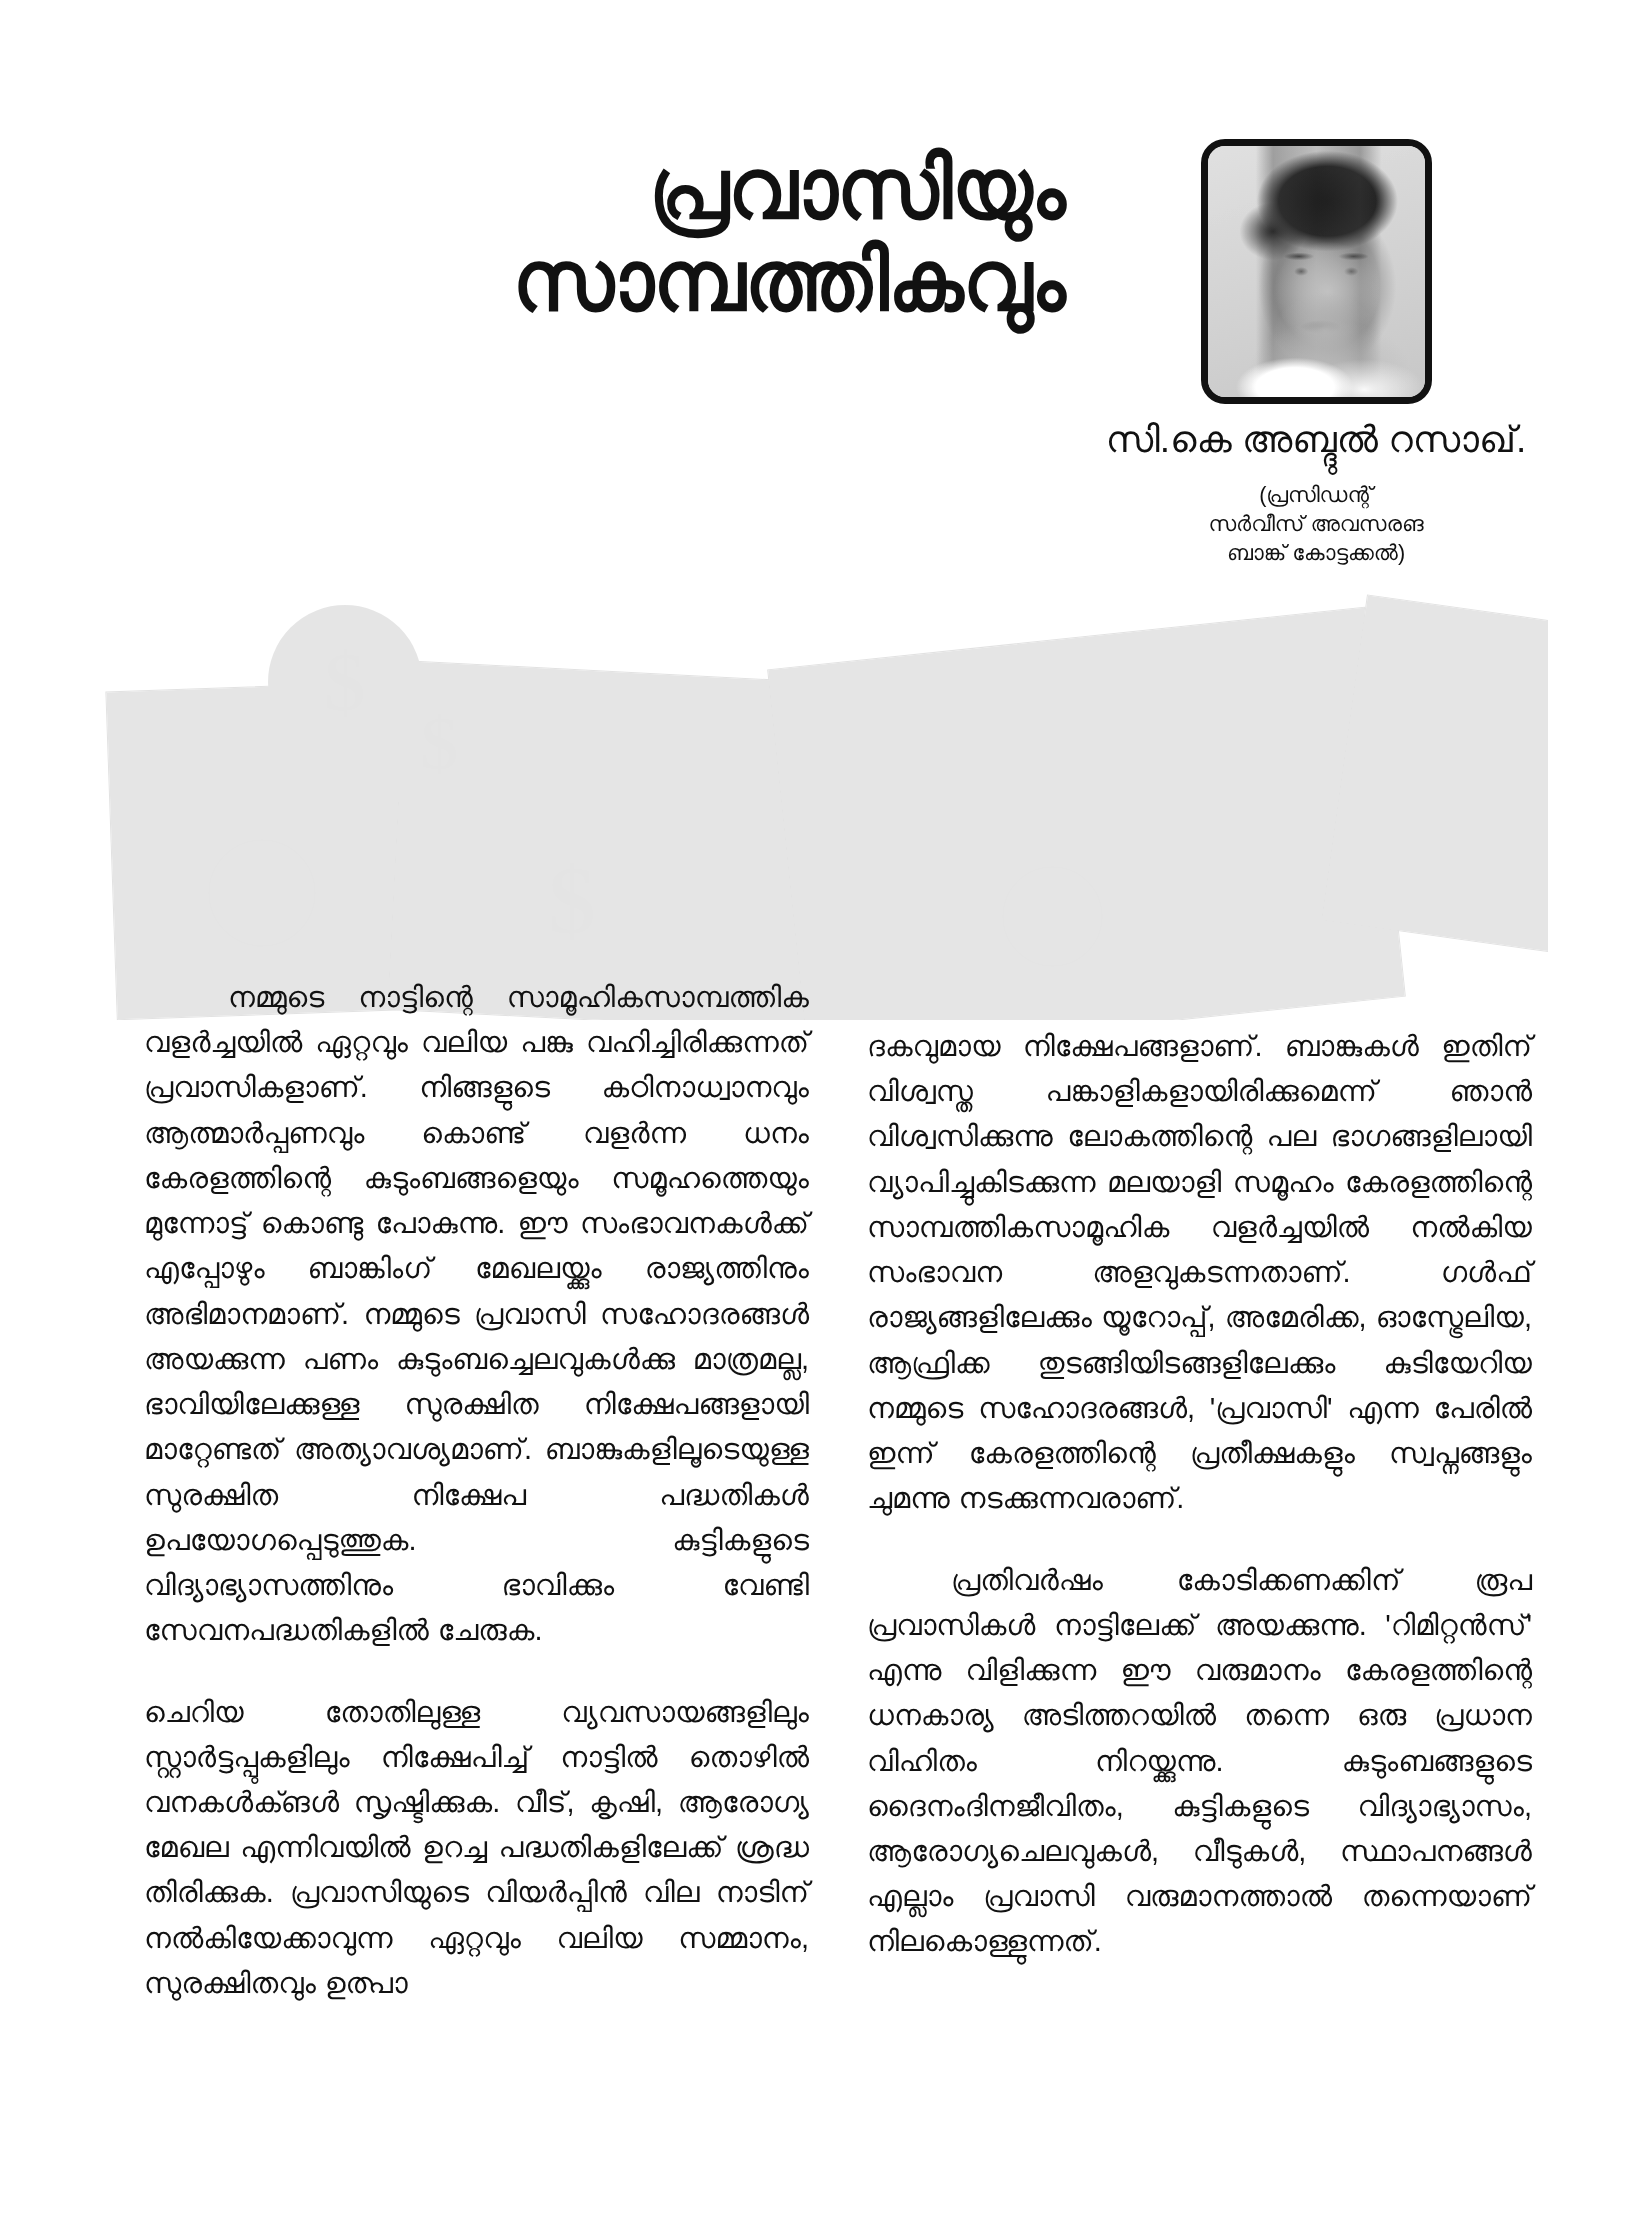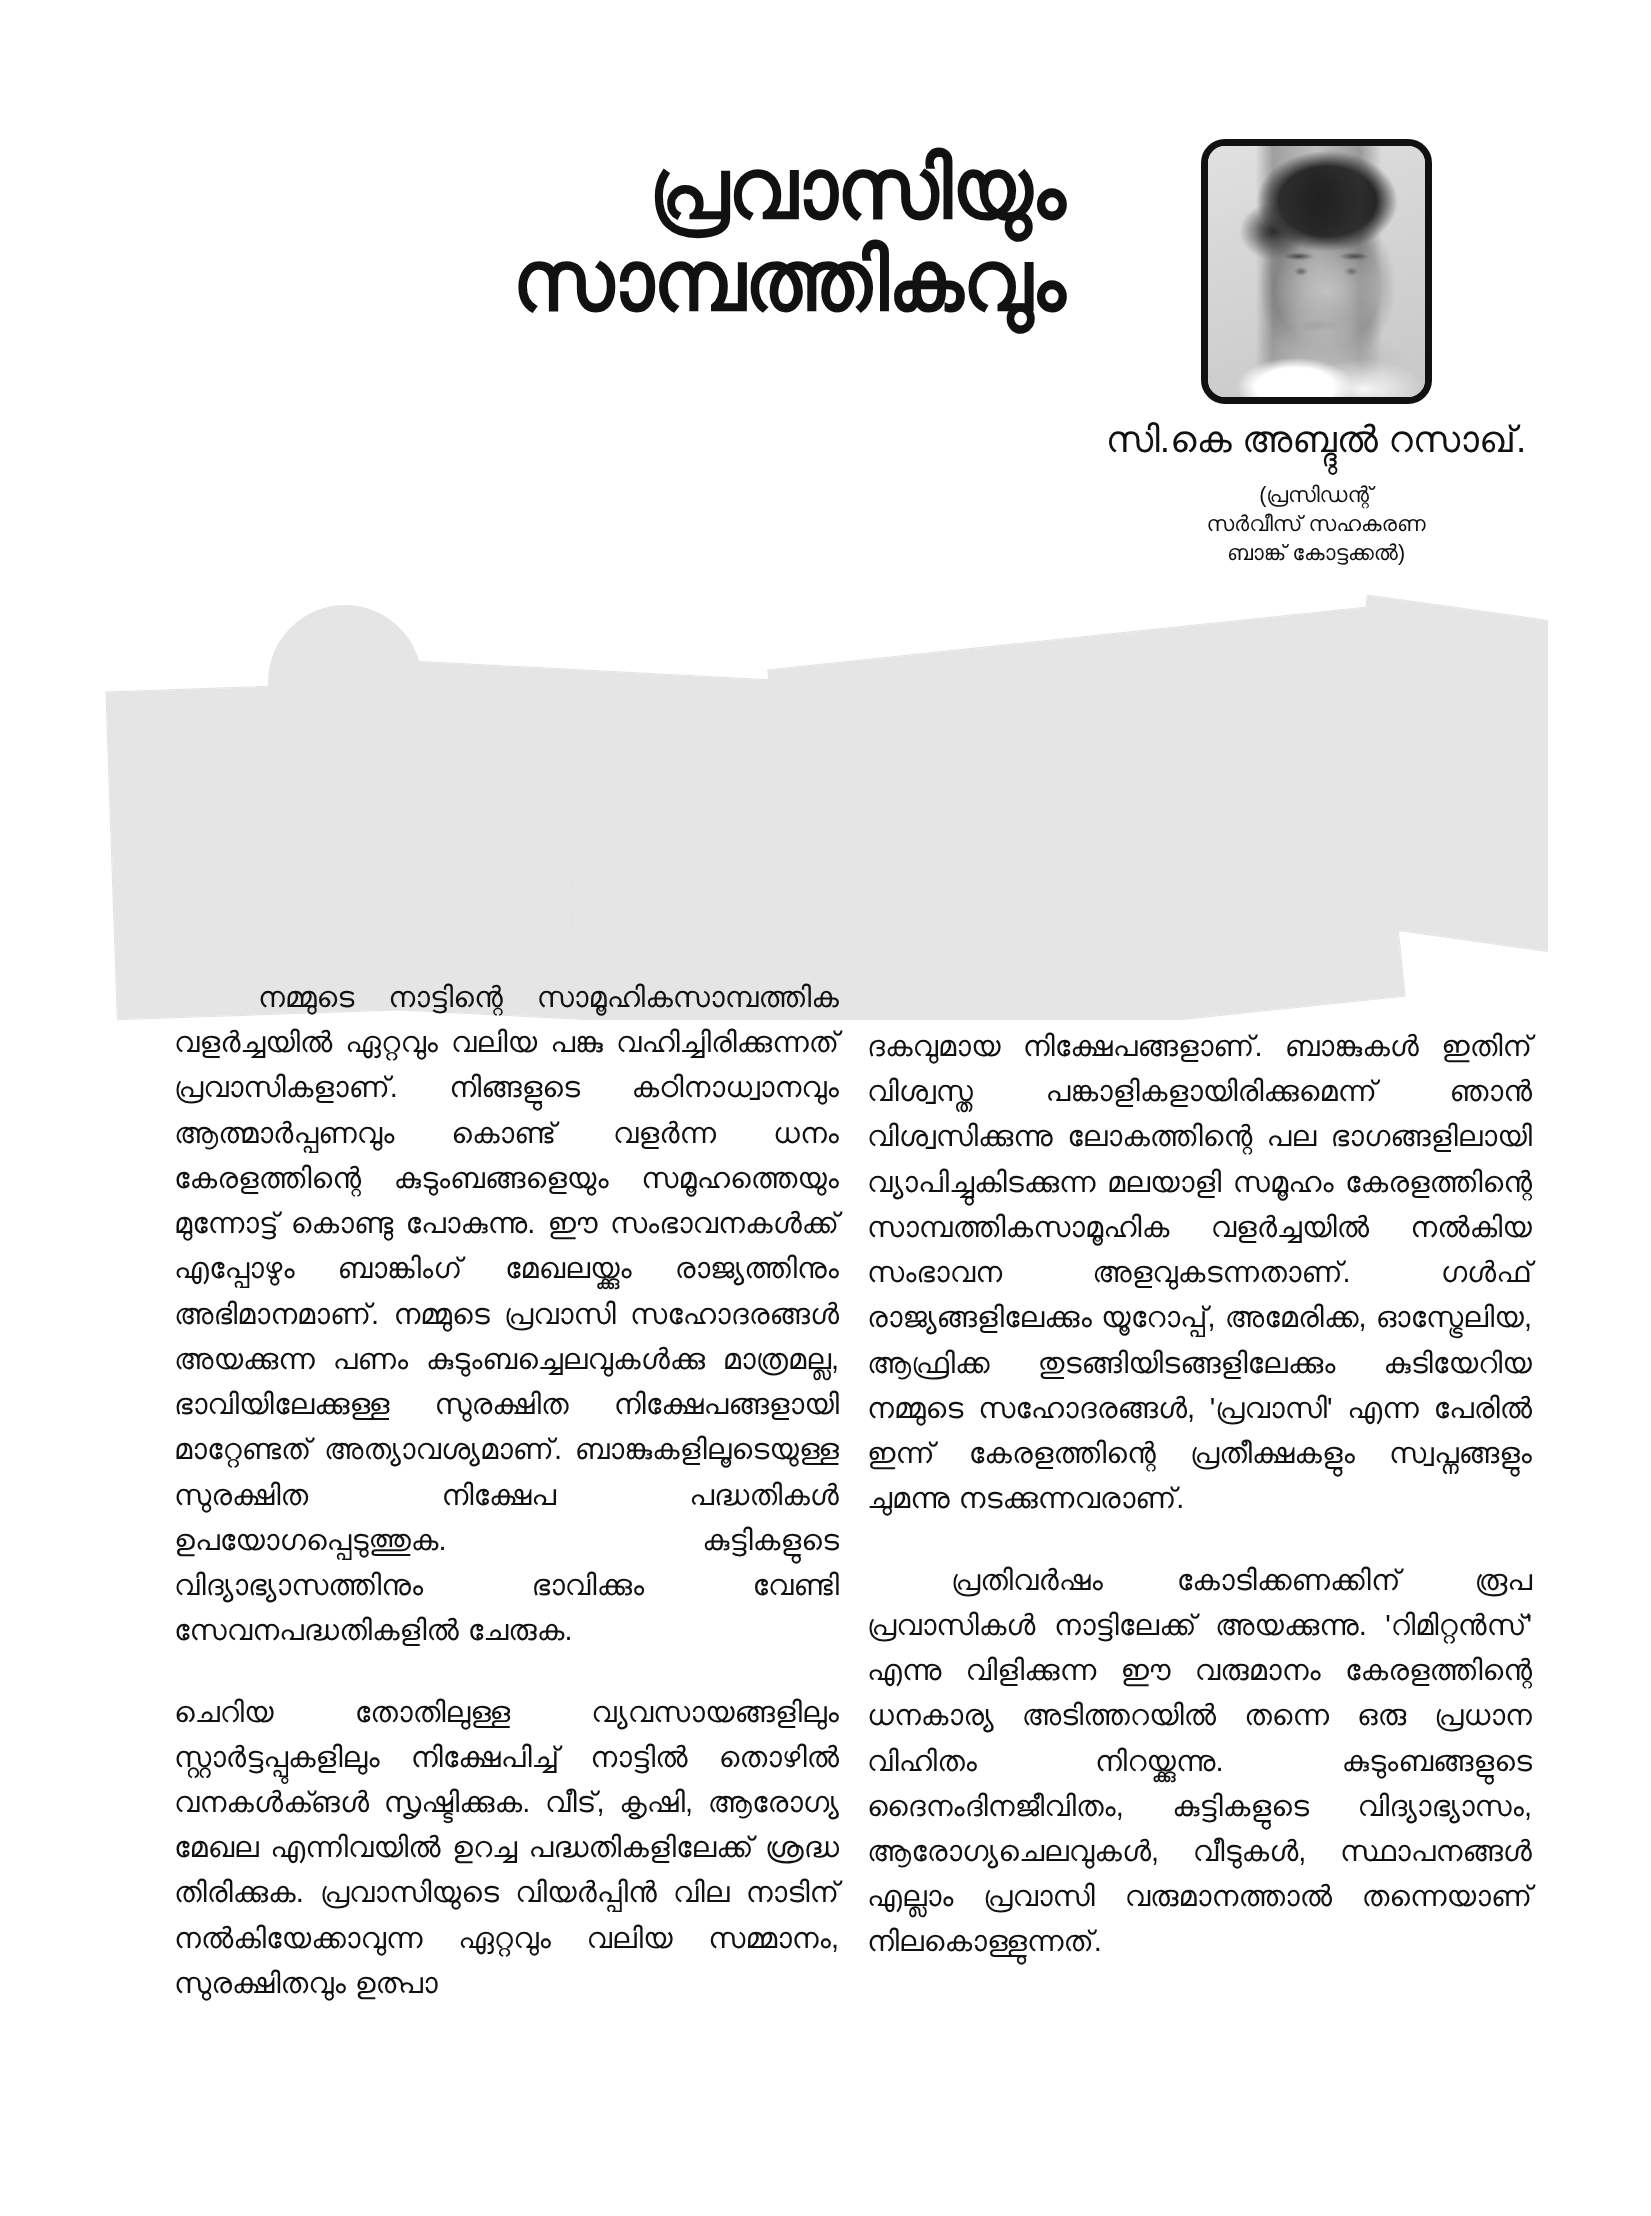--- a/index.html
+++ b/index.html
@@ -110,21 +110,21 @@
     color:#c2bbb2;letter-spacing:4.2px;font-weight:700;
   }
   .portrait-oval{
     position:absolute;border-radius:50%;
     background:radial-gradient(ellipse at 48% 40%, #d9d3cb 0%, #c3bcb2 55%, #aaa49b 100%);
   }
 
   
   #body-columns{position:absolute;left:0;top:975px;width:1652px;}
   .column{position:absolute;top:0;}
-  #column-left{left:174px;width:665px;}
+  #column-left{left:144px;width:665px;}
   #column-right{left:867px;width:665px;}
   .para{
     font-family:"Liberation Sans", sans-serif;
     font-size:29px;
     line-height:1.56;
     text-align:justify;
     text-justify:inter-word;
     color:#111;
     margin:0 0 36px 0;
     word-spacing:0.7px;
@@ -142,21 +142,21 @@
     <div class="title-line" id="title-line-2">സാമ്പത്തികവും</div>
   </div>
 
   <div id="author-block">
     <div id="author-photo-frame">
       <div id="author-photo"></div>
     </div>
     <div id="author-name">സി.കെ അബ്ദുൽ റസാഖ്.</div>
     <div id="author-credentials">
       <div class="author-credential">(പ്രസിഡന്റ്</div>
-      <div class="author-credential">സർവീസ് സഹകരണ</div>
+      <div class="author-credential">സർവീസ് അവസരങ</div>
       <div class="author-credential">ബാങ്ക് കോട്ടക്കൽ)</div>
     </div>
   </div>
 </div>
 
 <div id="money-banner">
   <div id="money-art">
 
     <div class="bill" style="left:14px;top:97px;width:362px;height:327px;transform:rotate(-2deg);"></div>
     <div class="bill-seal" style="left:111px;top:251px;width:104px;height:104px;"></div>

